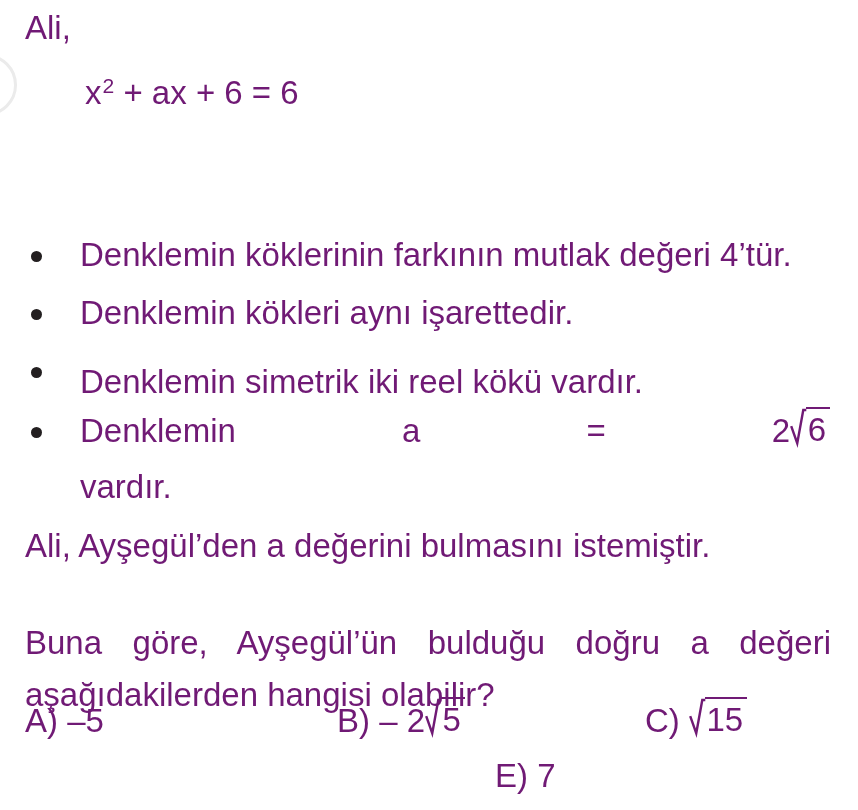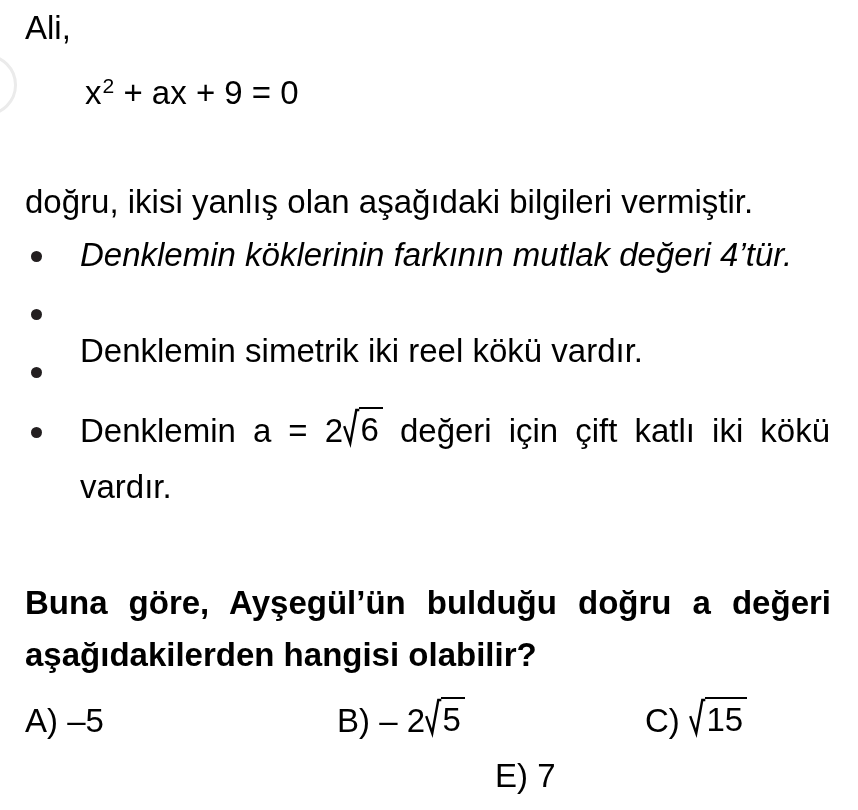--- a/index.html
+++ b/index.html
@@ -1,28 +1,28 @@
 <!DOCTYPE html>
 <html><head>
 <meta charset="utf-8">
 <style>
   html,body { margin:0; padding:0; background:#ffffff; }
   .page {
     position:relative;
     width:858px; height:810px;
     background:#ffffff;
-    color:#000000;
+    color:#701a75;
     font-family:"Liberation Sans", sans-serif;
     font-size:33px;
     overflow:hidden;
   }
   .abs { position:absolute; line-height:52px; white-space:nowrap; }
   .wide { width:806px; left:25px; white-space:normal; }
   .jl { text-align:justify; text-align-last:justify; }
-  .bold { font-weight:bold; }
+  .bold { font-weight:normal;margin-top:40px; }
   .bullet-dot {
     position:absolute; left:31px;
     width:11px; height:11px; border-radius:50%;
     background:#231f20;
   }
   .bullet-text { left:80px; }
   .bullet-wide { left:80px; width:750px; white-space:normal; }
   .sup {
     font-size:0.64em;
     position:relative; top:-0.52em;
@@ -50,46 +50,46 @@
 </head>
 <body>
 
 <div class="page">
 
   <div class="bubble-edge"></div>
 
   <div class="abs" style="left:25px; top:2px;">Ali,</div>
 
   <div class="abs" style="left:85px; top:67px;">
-    <span>x</span><span class="sup">2</span><span> + ax + 9 = 0</span>
+    <span>x</span><span class="sup">2</span><span> + ax + 6 = 6</span>
   </div>
 
-  <div class="abs wide" style="top:176px;">doğru, ikisi yanlış olan aşağıdaki bilgileri vermiştir.</div>
 
   <span class="bullet-dot" style="top:251px;"></span>
-  <div class="abs bullet-text" style="top:229px;font-style:italic;">Denklemin köklerinin farkının mutlak değeri 4’tür.</div>
+  <div class="abs bullet-text" style="top:229px;">Denklemin köklerinin farkının mutlak değeri 4’tür.</div>
 
   <span class="bullet-dot" style="top:309px;"></span>
+  <div class="abs bullet-text" style="top:287px;">Denklemin kökleri aynı işarettedir.</div>
 
   <span class="bullet-dot" style="top:367px;"></span>
-  <div class="abs bullet-text" style="top:325px;">Denklemin simetrik iki reel kökü vardır.</div>
+  <div class="abs bullet-text" style="top:356px;">Denklemin simetrik iki reel kökü vardır.</div>
 
   <span class="bullet-dot" style="top:427px;"></span>
   <div class="abs bullet-wide jl" style="top:405px;">
     <span>Denklemin a =</span>
     <span class="unit"><span>2</span><span class="sqrt">
           <svg class="sqrt-svg" viewBox="0 0 16 40">
             <path d="M1 19 L7 36 L13 3 L16 3" fill="none" stroke="currentColor" stroke-width="2.4" stroke-linejoin="miter"></path>
           </svg>
           <span class="sqrt-rad">6</span>
         </span></span>
-    <span>değeri için çift katlı iki kökü</span>
   </div>
   <div class="abs bullet-text" style="top:461px;">vardır.</div>
 
+  <div class="abs" style="left:25px; top:520px;">Ali, Ayşegül’den a değerini bulmasını istemiştir.</div>
 
   <div class="abs wide jl bold" style="top:577px;">Buna göre, Ayşegül’ün bulduğu doğru a değeri</div>
   <div class="abs bold" style="left:25px; top:629px;">aşağıdakilerden hangisi olabilir?</div>
 
   <div class="abs" style="left:25px; top:695px;">
     <span>A)</span>
     <span>–5</span>
   </div>
 
   <div class="abs" style="left:337px; top:695px;">

